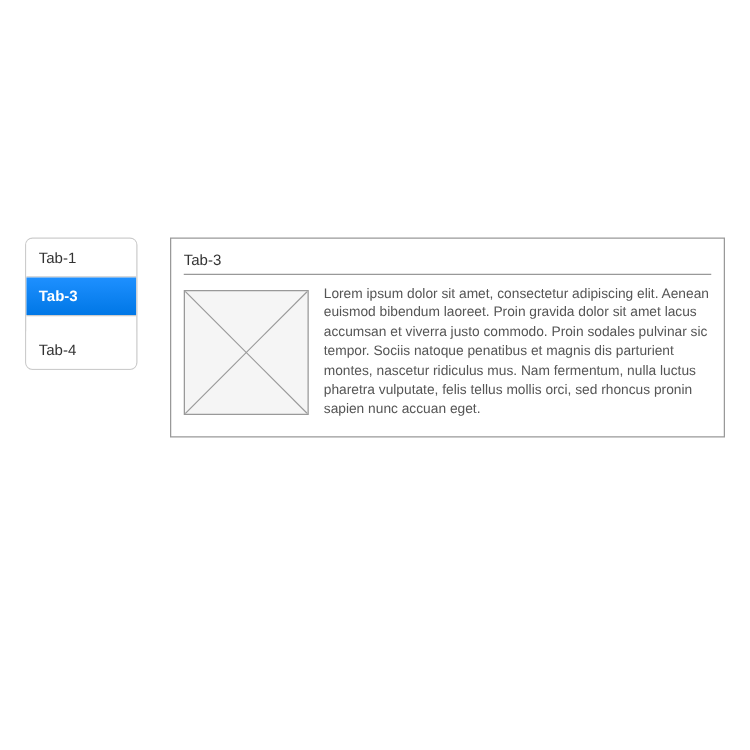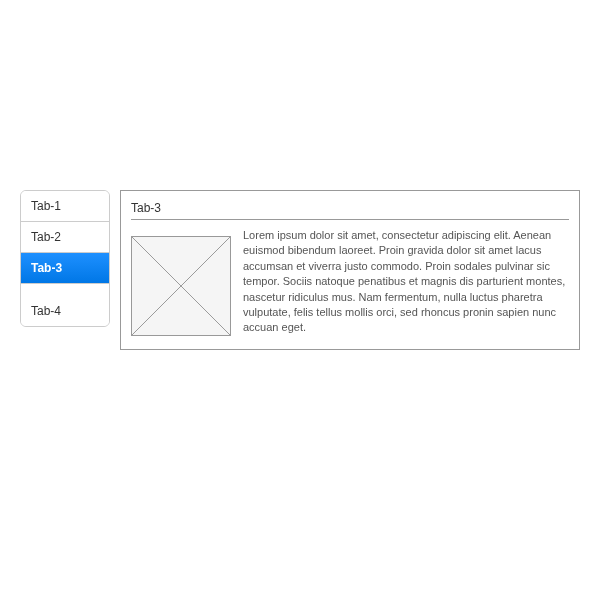--- a/index.html
+++ b/index.html
@@ -9,21 +9,21 @@
       width: 600px;
       height: 600px;
       background: #fff;
     }
     .wrapper {
       display: flex;
       align-items: flex-start;
       padding-top: 190px;
       padding-left: 20px;
       padding-right: 20px;
-      gap: 10px;
+      gap: 26px;
     }
     .tablist {
       width: 90px;
       border: 1px solid #ccc;
       border-radius: 6px;
       overflow: hidden;
       background: #fff;
     }
     .tab {
       padding: 8px 10px;
@@ -47,21 +47,21 @@
     .panel-title {
       font-size: 12px;
       color: #333;
       padding-bottom: 4px;
       border-bottom: 1px solid #999;
       margin-bottom: 8px;
     }
     .panel-body {
       display: flex;
       gap: 12px;
-      align-items: flex-end;
+      align-items: center;
     }
     .placeholder {
       width: 100px;
       height: 100px;
       border: 1px solid #999;
       background: #f5f5f5;
       position: relative;
       flex-shrink: 0;
     }
     .placeholder svg {
@@ -75,21 +75,20 @@
       line-height: 1.4;
       color: #555;
     }
   </style>
 </head>
 <body>
 
 <div class="wrapper">
   <div class="tablist">
     <div class="tab">Tab-1</div>
-    <div class="tab">Tab-2</div>
     <div class="tab active">Tab-3</div>
     <div class="tab">Tab-4</div>
   </div>
   <div class="panel">
     <div class="panel-title">Tab-3</div>
     <div class="panel-body">
       <div class="placeholder">
         <svg viewBox="0 0 100 100" preserveAspectRatio="none">
           <line x1="0" y1="0" x2="100" y2="100" stroke="#999" stroke-width="1"></line>
           <line x1="100" y1="0" x2="0" y2="100" stroke="#999" stroke-width="1"></line>

